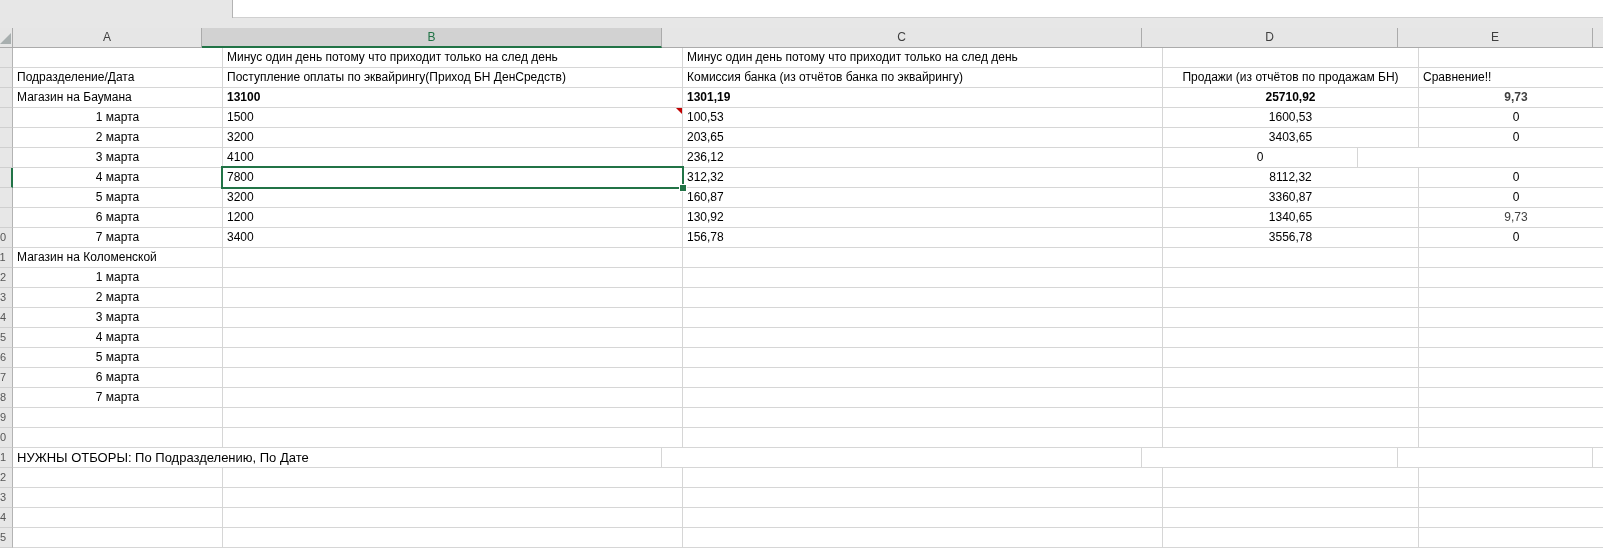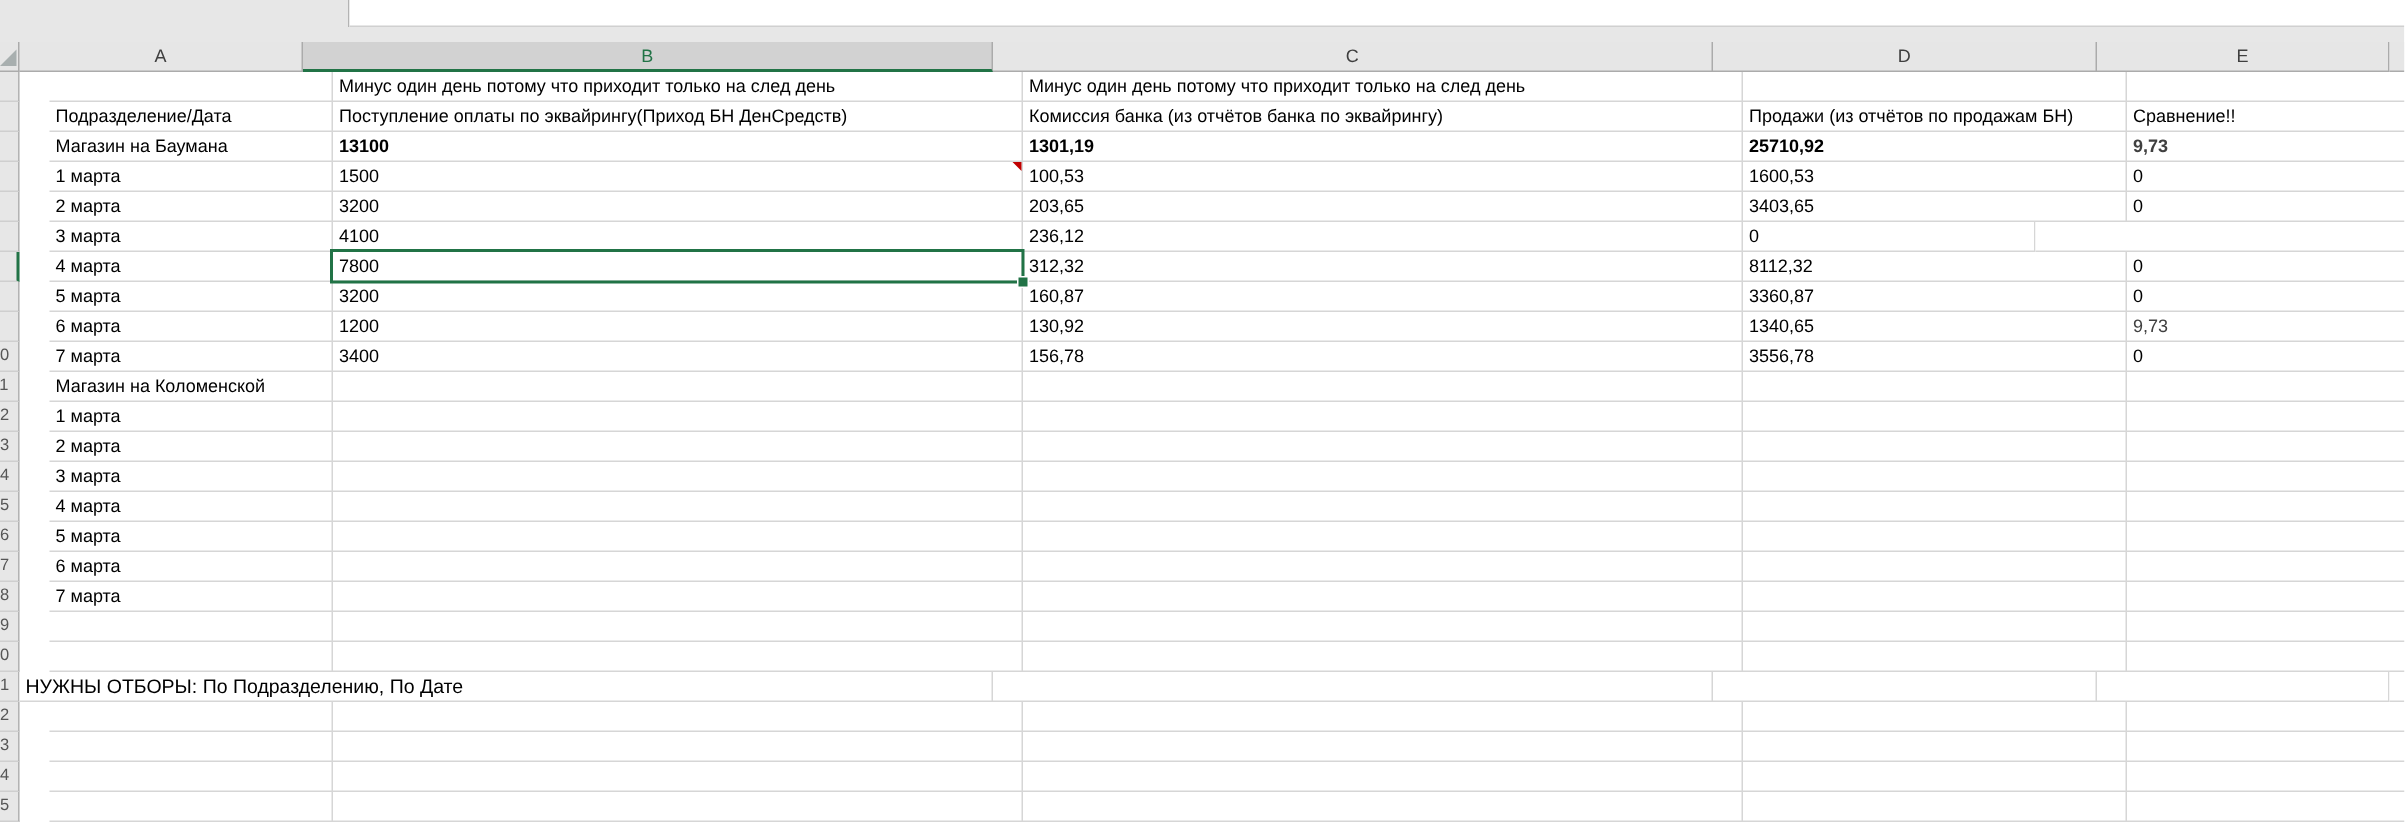--- a/index.html
+++ b/index.html
@@ -48,28 +48,28 @@
     position: absolute; left: -13px; top: 0; width: 26px;
     text-align: center; font-size: 11px; line-height: 19px; color: #565656;
   }
   .rn-sel { border-right: 2px solid #217346; }
   .cell {
     flex: 0 0 auto; height: 20px; line-height: 19px; font-size: 12px;
     color: #000; background: #fff; padding: 0 4px;
     border-right: 1px solid #d6d6d6; border-bottom: 1px solid #d6d6d6;
     white-space: nowrap; overflow: visible; position: relative;
   }
-  .col-a { width: 189px; margin-left: 20px; }
+  .col-a { width: 210px; }
   .col-b { width: 460px; }
   .col-c { width: 480px; }
   .col-d { width: 256px; }
   .col-e { width: 195px; }
   .col-f { flex: 1 1 auto; border-right: none; }
   .merged { width: 649px; font-size: 13px; }
-  .al { text-align: left; } .ac { } .ar { text-align: left; }
+  .al { text-align: left; } .ac { } .ar { text-align: center; }
   .bold { font-weight: bold; }
   .red { color: #404040; }
   .sel { z-index: 5; }
   .sel::before {
     content: ""; position: absolute; left: -2px; top: -2px; right: -2px; bottom: -2px;
     border: 2px solid #217346; pointer-events: none;
   }
   .sel::after {
     content: ""; position: absolute; right: -5px; bottom: -5px;
     width: 6px; height: 6px; background: #217346; border: 1px solid #fff;

